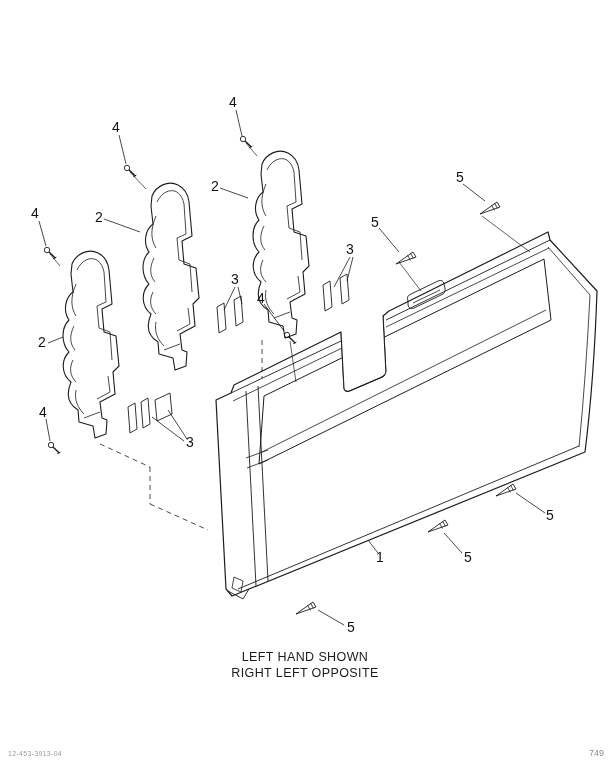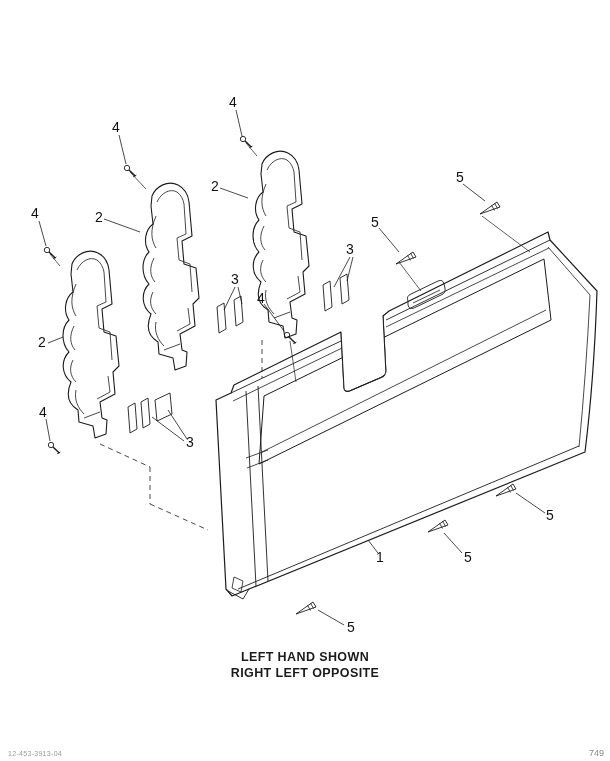--- a/index.html
+++ b/index.html
@@ -7,21 +7,21 @@
     position:relative;width:610px;height:761px;background:#ffffff;
     font-family:"Liberation Sans", sans-serif;overflow:hidden;
   }
   svg{position:absolute;left:0;top:0;}
   svg text.callout{
     font-family:"Liberation Sans", sans-serif;
     font-size:14px;fill:#111;font-weight:500;
   }
   .caption{
     position:absolute;left:0;right:0;top:650px;text-align:center;
-    color:#1b1b1b;font-size:12.5px;font-weight:700;letter-spacing:.4px;line-height:1.25;
+    color:#1b1b1b;font-size:12.5px;font-weight:400;letter-spacing:.4px;line-height:1.25;
   }
   .footer-left{
     position:absolute;left:8px;bottom:4px;font-size:7px;color:#9a9a9a;letter-spacing:.3px;
   }
   .footer-right{
     position:absolute;right:6px;bottom:3px;font-size:9px;color:#8a8a8a;
   }
   .ln{stroke:#1c1c1c;fill:none;}
 </style>
 </head>

